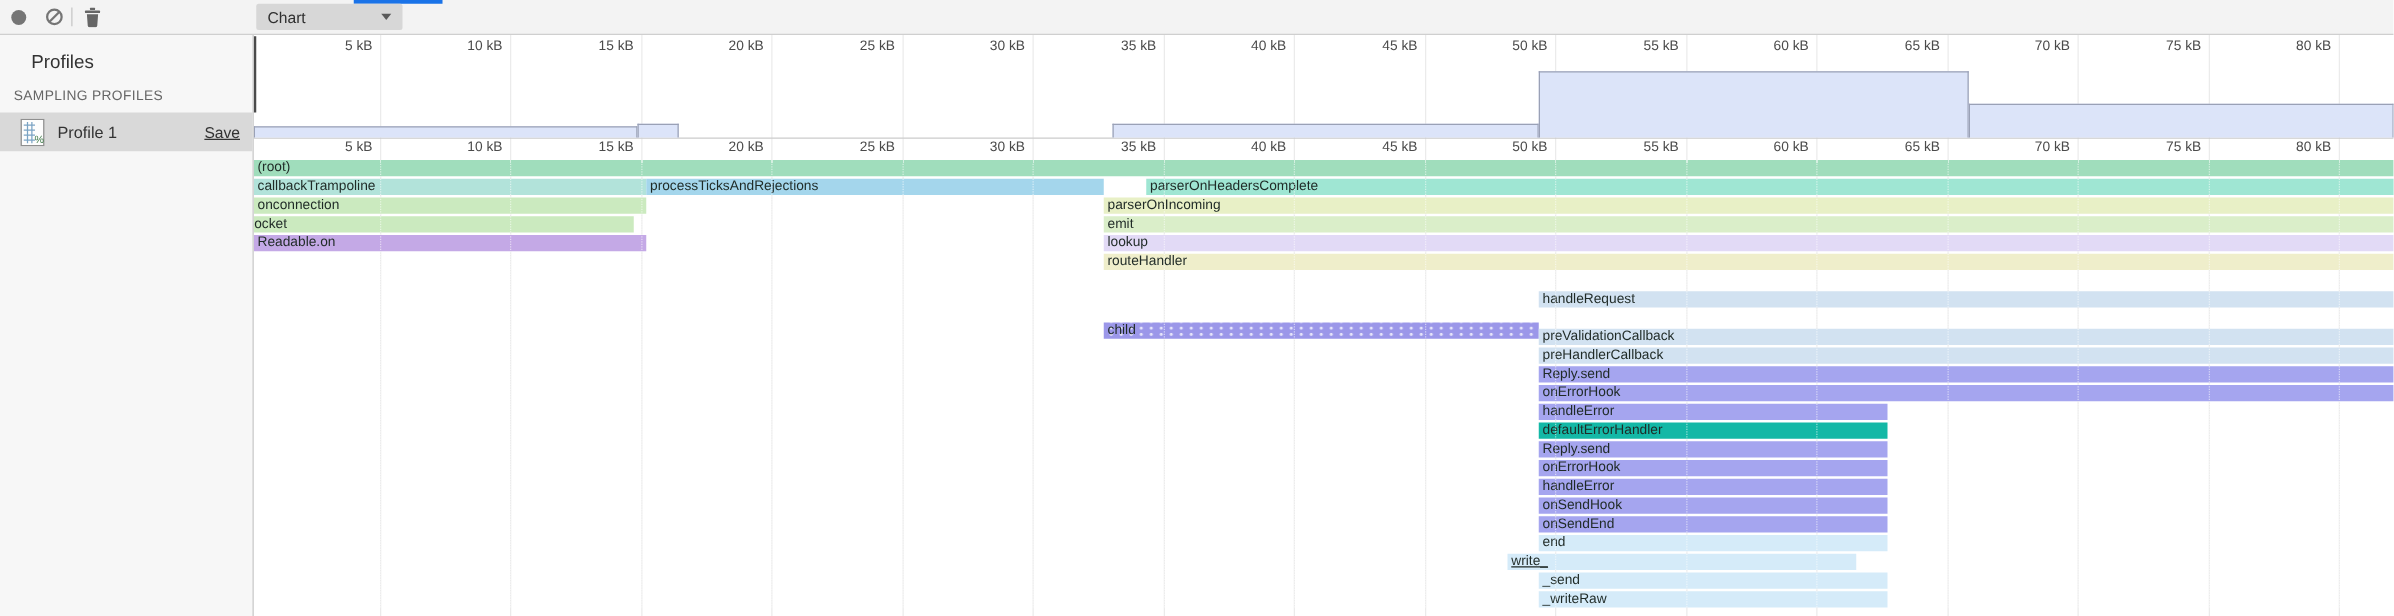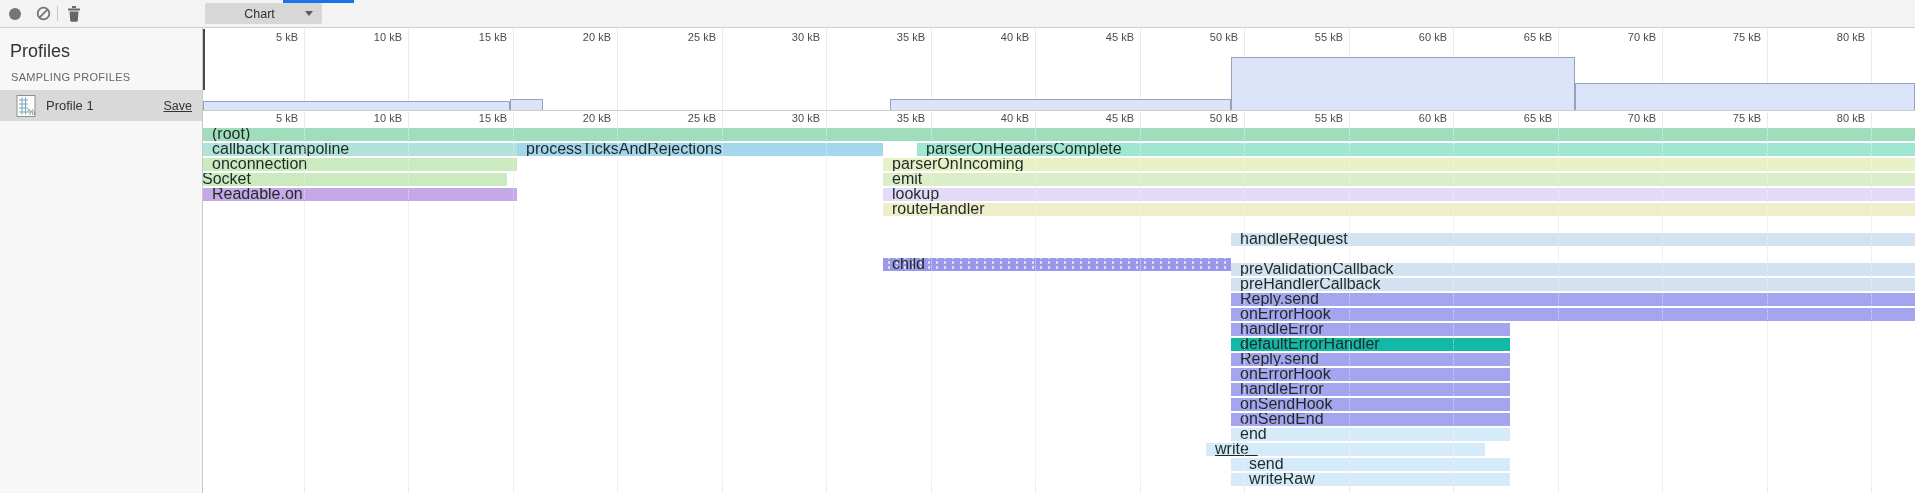--- a/index.html
+++ b/index.html
@@ -1,53 +1,53 @@
 <!DOCTYPE html>
 <html><head>
 <meta charset="utf-8">
 <style>
   html,body{margin:0;padding:0;background:#fff;}
   .app{position:relative;width:1915px;height:493px;overflow:hidden;
        font-family:"Liberation Sans",sans-serif;background:#fff;-webkit-font-smoothing:antialiased;}
 
   
   .toolbar{position:absolute;left:0;top:0;width:1915px;height:27px;background:#f3f3f3;
-           border-bottom:1px solid #cfcfcf;z-index:30;text-align:center;}
+           border-bottom:1px solid #cfcfcf;z-index:30;}
   .tab-indicator{position:absolute;left:283px;top:0;width:71px;height:3px;}
   .icon-btn{position:absolute;top:2px;width:24px;height:23px;border:none;background:transparent;
             padding:0;margin:0;display:flex;align-items:center;justify-content:center;cursor:pointer;}
   .record-dot{display:block;width:12px;height:12px;border-radius:50%;background:#757575;}
   .tb-sep{position:absolute;left:57px;top:6px;width:1px;height:15px;background:#c6c6c6;}
   .chart-select{position:absolute;left:205px;top:3px;width:117px;height:21px;background:#d7d7d7;
                 border-radius:2px;display:flex;align-items:center;cursor:pointer;}
   .chart-select span.lbl{font-size:12.5px;color:#303030;padding-left:9px;flex:1;}
   .dd-arrow{width:0;height:0;border-left:4.5px solid transparent;border-right:4.5px solid transparent;
             border-top:5px solid #5a5a5a;margin-right:9px;}
 
   
   .sidebar{position:absolute;left:0;top:27px;width:202px;height:466px;background:#f7f7f7;
            border-right:1px solid #c9c9c9;z-index:20;}
-  .sb-title{position:absolute;left:10px;top:14px;font-size:18px;color:#333;}
+  .sb-title{position:absolute;left:25px;top:14px;font-size:15px;color:#333;}
   .sb-section{position:absolute;left:11px;top:44px;font-size:11px;color:#666;letter-spacing:.3px;}
   .profile-row{position:absolute;left:0;top:63px;width:202px;height:31px;background:#d9d9d9;
                display:flex;align-items:center;cursor:pointer;}
   .p-icon{margin-left:15px;width:22px;height:22px;display:block;}
   .p-name{margin-left:9px;font-size:13px;color:#333;flex:1;}
   .p-save{margin-right:10px;font-size:12.5px;color:#333;text-decoration:underline;cursor:pointer;}
 
   
   .chart-pane{position:absolute;left:0;top:0;width:1915px;height:493px;background:#fff;z-index:1;}
   .gridline{position:absolute;top:28px;height:465px;width:1px;background:rgba(0,0,0,0.08);z-index:1;}
   .grid-dots{position:absolute;top:128px;height:358px;width:0;border-left:1px dotted rgba(255,255,255,0.55);z-index:4;}
   .axis-label{position:absolute;width:66px;text-align:right;font-size:11px;color:#4b4b4b;z-index:5;}
   .ov-seg{position:absolute;border:1px solid #9aa1b6;border-bottom:none;box-sizing:border-box;z-index:2;}
   .ov-base{position:absolute;left:203px;top:110px;width:1712px;height:1px;background:#cccccc;z-index:2;}
   .drag-handle{position:absolute;left:202px;top:29px;width:3px;height:61px;background:#4a4a4a;z-index:6;cursor:ew-resize;}
-  .frame{position:absolute;box-sizing:border-box;font-size:16px;line-height:12.5px;color:#1f2a26;
-         padding-left:9px;overflow:hidden;white-space:nowrap;z-index:3;cursor:default;}
+  .frame{position:absolute;box-sizing:border-box;font-size:11px;line-height:12.5px;color:#1f2a26;
+         padding-left:3px;overflow:hidden;white-space:nowrap;z-index:3;cursor:default;}
   .frame.dotted{background-image:radial-gradient(circle,rgba(255,255,255,0.75) 1px,rgba(255,255,255,0) 1.5px);
                 background-size:8px 5px;background-position:2px 2px;}
 </style>
 </head>
 <body>
 
 <div class="app">
 
   <div class="chart-pane">
     <div class="ov-base"></div>

